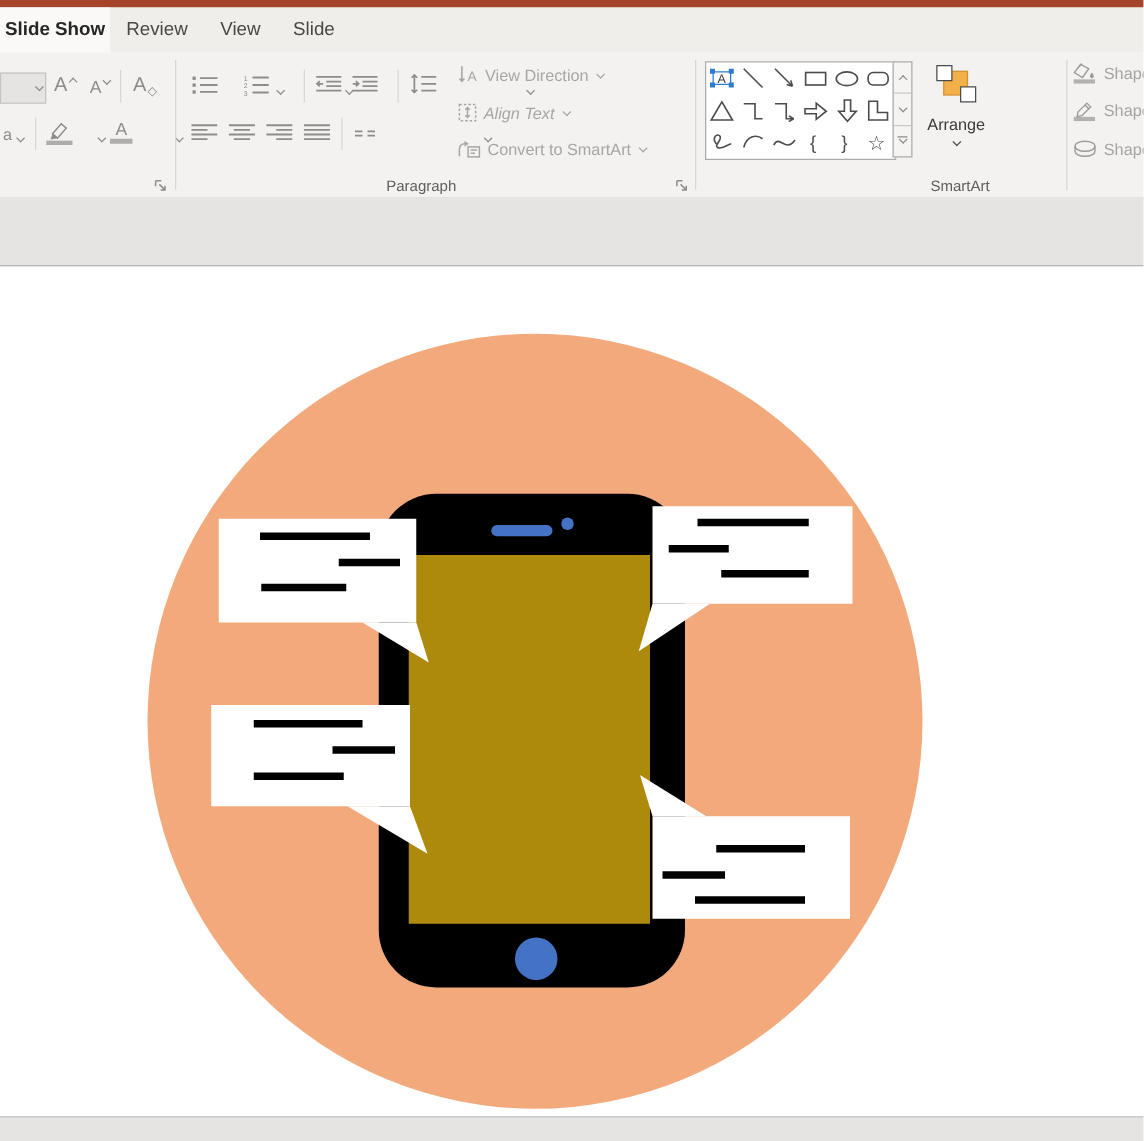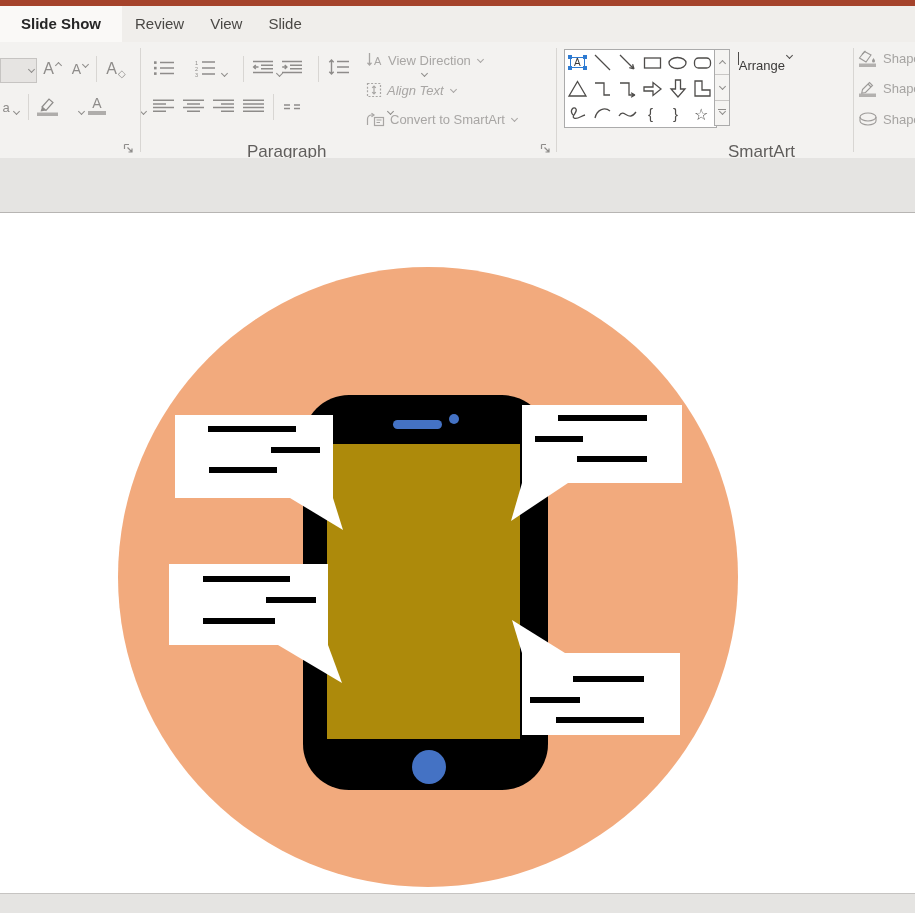--- a/index.html
+++ b/index.html
@@ -2,48 +2,48 @@
 <html><head>
 <meta charset="utf-8">
 <style>
   html,body{margin:0;padding:0;background:#fff;}
   #app{position:relative;width:915px;height:913px;overflow:hidden;
        font-family:"Liberation Sans",sans-serif;background:#FFFFFF;}
   
   .titlestrip{position:absolute;left:0;top:0;width:915px;height:6px;background:#A5432B;}
   .tabbar{position:absolute;left:0;top:6px;width:915px;height:36px;background:#F0EEEB;display:flex;}
   .tab{height:36px;line-height:36px;padding:0 13px;font-size:15px;color:#4A4845;cursor:default;}
-  .tab.active{background:#FAF9F7;color:#262626;font-weight:600;padding:0 21px;}
+  .tab.active{background:#FAF9F7;color:#262626;font-weight:600;padding:0 4px;}
   
   .ribbon{position:absolute;left:0;top:42px;width:915px;height:116px;background:#F3F2F0;
           border-bottom:1px solid #D2D0CE;}
   .abs{position:absolute;}
   .vsep{position:absolute;width:1px;background:#D8D6D3;}
   .btn{position:absolute;display:flex;align-items:center;justify-content:center;}
   .glyphA{font-size:16px;color:#8E8C8A;line-height:16px;}
   .glypha{font-size:13px;color:#8E8C8A;}
   .chv{display:inline-block;width:9px;height:9px;position:relative;flex:0 0 auto;}
   .chv::before{content:"";position:absolute;left:2px;top:1px;width:4px;height:4px;
       border-right:1.3px solid #8E8C8A;border-bottom:1.3px solid #8E8C8A;transform:rotate(45deg);}
   .chv.up::before{transform:rotate(-135deg);top:3px;}
   .chv.dark::before{border-color:#4E4C4A;}
   .combo{position:absolute;left:0;top:16px;width:35px;height:23px;background:#E6E4E2;
          border:1px solid #C6C4C2;display:flex;align-items:center;justify-content:flex-end;}
   .colorbar{width:18px;height:4px;background:#AFADAB;margin-top:1px;}
   .midrow{position:absolute;display:flex;align-items:center;gap:5px;font-size:13px;color:#A8A6A4;white-space:nowrap;}
   .midrow .chv::before{border-color:#A8A6A4;}
-  .grplabel{position:absolute;font-size:17px;color:#605E5C;text-align:left;}
+  .grplabel{position:absolute;font-size:12px;color:#605E5C;text-align:center;}
   .gallery{position:absolute;left:564px;top:7px;width:151px;height:77px;background:#FFFFFF;
            border:1px solid #ABABAB;display:flex;flex-wrap:wrap;}
   .cell{width:25px;height:25px;display:flex;align-items:center;justify-content:center;}
   .gscroll{position:absolute;left:714px;top:7px;width:16px;height:77px;border:1px solid #ABABAB;
            background:#F5F4F2;box-sizing:border-box;display:flex;flex-direction:column;}
   .gsbtn{flex:1;display:flex;align-items:center;justify-content:center;border-bottom:1px solid #C9C7C5;flex-direction:column;}
   .gsbtn:last-child{border-bottom:none;}
-  .bigbtn{position:absolute;display:flex;flex-direction:row;align-items:flex-start;}
+  .bigbtn{position:absolute;display:flex;flex-direction:column;align-items:center;}
   .bigbtn .lbl{font-size:13px;color:#3B3A39;line-height:16px;}
   .bigbtn .lbl.dis{color:#A6A4A2;}
   .shaperow{position:absolute;display:flex;align-items:center;gap:5px;font-size:13px;color:#A6A4A2;white-space:nowrap;}
   
   .band-top{position:absolute;left:0;top:158px;width:915px;height:55px;background:#E5E4E2;border-bottom:1px solid #B7B5B3;box-sizing:border-box;}
   .slide{position:absolute;left:0;top:214px;width:915px;height:679px;background:#FFFFFF;}
   .band-bottom{position:absolute;left:0;top:893px;width:915px;height:20px;background:#E5E4E2;border-top:1px solid #C6C4C2;box-sizing:border-box;}
   svg{display:block;}
 </style>
 </head>

